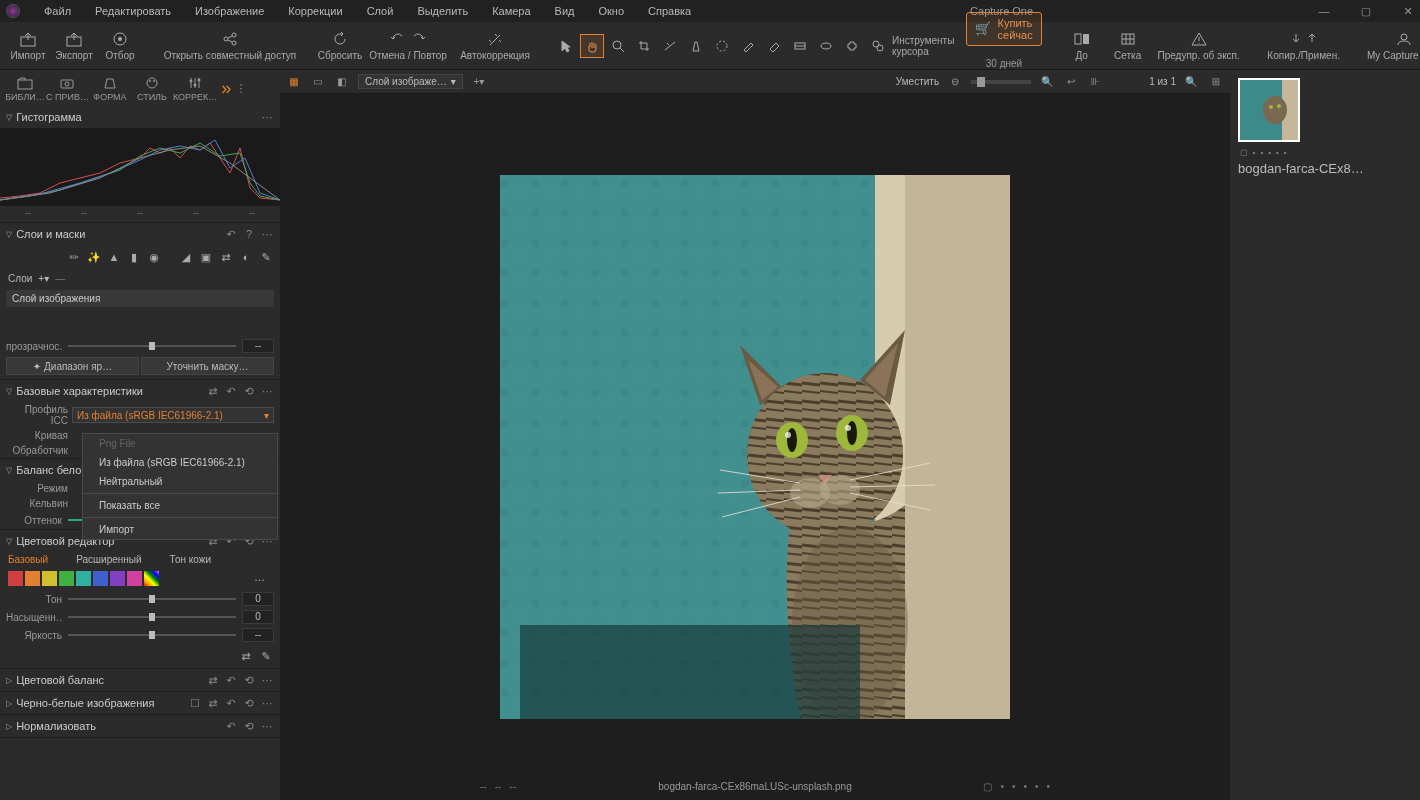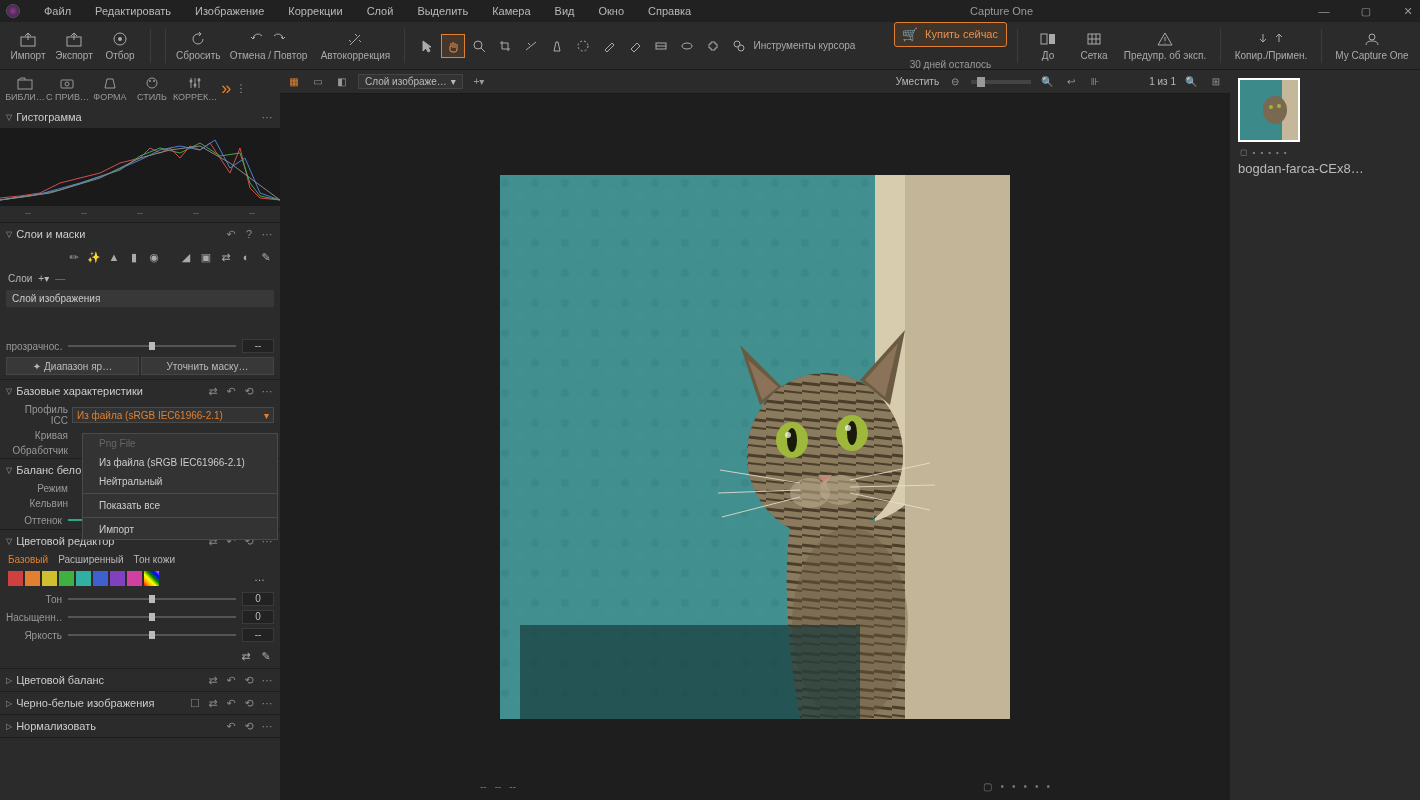--- a/index.html
+++ b/index.html
@@ -45,21 +45,21 @@
 .slider-row .track .thumb { position:absolute; top:1px; left:50%; width:6px; height:8px; background:#bbb; transform:translateX(-50%); }
 .slider-row .val { width:32px; text-align:center; background:#222; border:1px solid #3a3a3a; color:#bbb; height:14px; font-size:10px; }
 .actbtn { flex:1; background:#333; border:1px solid #444; color:#999; font-size:10px; height:16px; }
 .prop-row { display:flex; align-items:center; padding:2px 6px; font-size:10px; gap:4px; }
 .prop-row label { width:62px; text-align:right; color:#999; }
 .prop-row .field { flex:1; background:#333; border:1px solid #4a4a4a; height:16px; padding:0 4px; color:#e08030; display:flex; align-items:center; font-size:10px; }
 .dropdown { position:absolute; left:82px; top:433px; width:196px; background:#333; border:1px solid #4a4a4a; z-index:100; font-size:10px; }
 .dropdown .dd-item { padding:4px 16px; color:#ccc; cursor:pointer; }
 .dropdown .dd-item.dis { color:#666; }
 .dropdown .dd-sep { height:1px; background:#4a4a4a; margin:2px 0; }
-.color-tabs { display:flex; gap:10px; padding:2px 8px; font-size:10px; }
+.color-tabs { display:flex; gap:28px; padding:2px 8px; font-size:10px; }
 .color-tabs span.active { color:#e08030; }
 .swatches { display:flex; gap:2px; padding:4px 8px; }
 .swatch { width:15px; height:15px; }
 .viewer { flex:1; background:#1e1e1e; display:flex; flex-direction:column; position:relative; }
 .viewer-bar { height:24px; background:#2b2b2b; display:flex; align-items:center; padding:0 6px; gap:8px; font-size:10px; border-bottom:1px solid #1a1a1a; }
 .viewer-bar .vb { width:16px; height:16px; cursor:pointer; display:flex; align-items:center; justify-content:center; color:#999; }
 .viewer-bar .sel { background:#333; border:1px solid #444; padding:1px 6px; color:#bbb; font-size:10px; display:flex; align-items:center; gap:4px; }
 .canvas { flex:1; display:flex; align-items:center; justify-content:center; position:relative; }
 .photo { width:510px; height:544px; background:linear-gradient(to right,#4a9a9a 0%,#3a8585 68%,#c5b89a 69%,#d5c8aa 74%,#b8a88a 100%); position:relative; overflow:hidden; }
 .canvas-lbl { position:absolute; bottom:8px; left:0; right:0; text-align:center; font-size:10px; color:#999; }
@@ -115,20 +115,31 @@
   <div class="tbtn">
       <div class="ico">
         <svg width="18" height="16">
           <circle cx="9" cy="8" r="6" fill="none" stroke="#aaa"></circle>
           <circle cx="9" cy="8" r="2" fill="#aaa"></circle>
         </svg>
       </div>
       <span>Отбор</span>
     </div>
   <div class="sep"></div>
+  <div class="tbtn" style="min-width:140px">
+      <div class="ico">
+        <svg width="18" height="16">
+          <circle cx="5" cy="8" r="2" fill="none" stroke="#aaa"></circle>
+          <circle cx="13" cy="4" r="2" fill="none" stroke="#aaa"></circle>
+          <circle cx="13" cy="12" r="2" fill="none" stroke="#aaa"></circle>
+          <path d="M7 7 L11 5 M7 9 L11 11" stroke="#aaa"></path>
+        </svg>
+      </div>
+      <span>Открыть совместный доступ</span>
+    </div>
   <div class="sep"></div>
   <div class="tbtn">
       <div class="ico">
         <svg width="18" height="16">
           <path d="M14 8 A5 5 0 1 1 9 3 L12 3 M10 1 L12 3 L10 5" fill="none" stroke="#aaa"></path>
         </svg>
       </div>
       <span>Сбросить</span>
     </div>
   <div class="tbtn" style="min-width:84px">
@@ -633,20 +644,21 @@
         </g>
 
         <rect x="20" y="450" width="340" height="94" fill="#1a3a3a" opacity="0.7"></rect>
       </svg>
     </div>
     <div class="canvas-dots2">
           <span>--</span>
           <span>--</span>
           <span>--</span>
         </div>
+    <div class="canvas-lbl">bogdan-farca-CEx86maLUSс-unsplash.png</div>
     <div class="canvas-dots">
           <span>▢</span>
           <span>•</span>
           <span>•</span>
           <span>•</span>
           <span>•</span>
           <span>•</span>
         </div>
   </div>
 </div>

